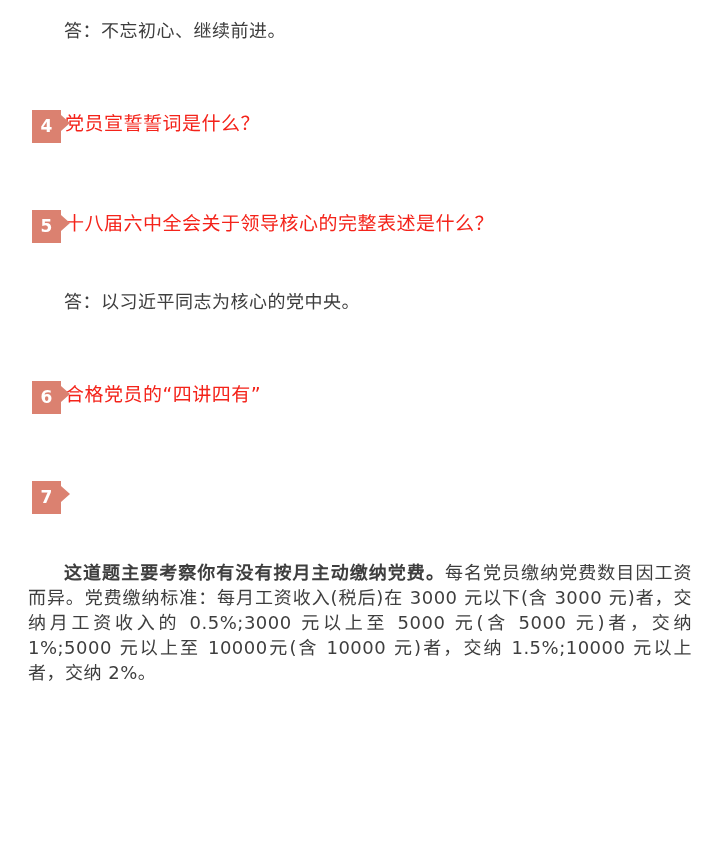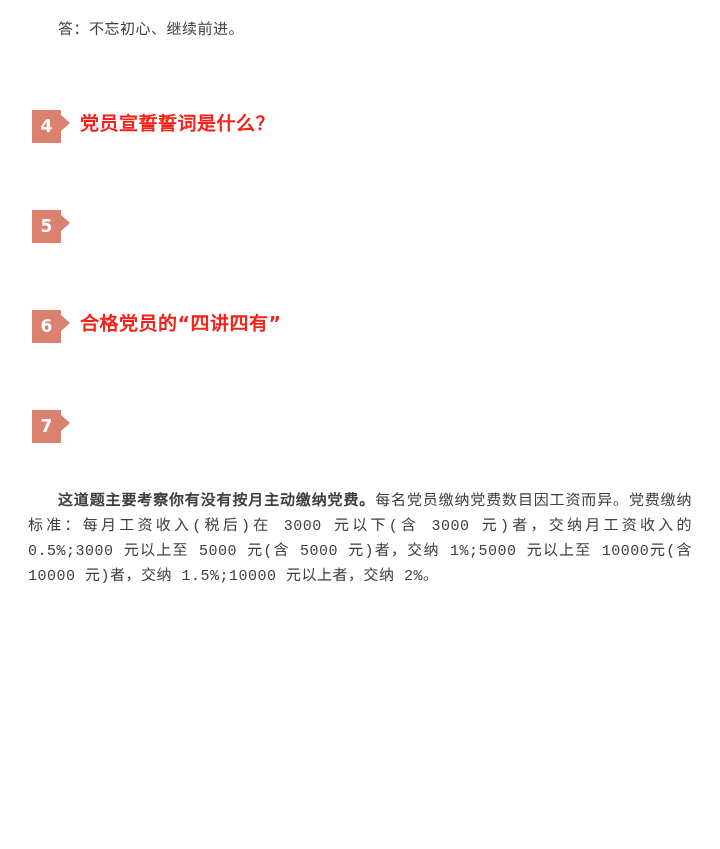--- a/index.html
+++ b/index.html
@@ -18,26 +18,25 @@
     min-height: 849px;
     margin: 0 auto;
     background: var(--page-bg);
     padding-top: 16px;
     padding-bottom: 10px;
     overflow: hidden;
   }
   p.answer {
     margin: 46px 28px 0 28px;
     color: var(--body-text);
-    font-size: 15px;
+    font-size: 18px;
     line-height: 25px;
     text-align: justify;
     text-indent: 2em;
     letter-spacing: 0.5px;
-    font-family: Liberation Mono, monospace;
   }
   p.answer.intro { margin-top: 2px; }
   p.answer strong { font-weight: bold; }
   .q-header {
     display: flex;
     align-items: flex-start;
     margin: 67px 28px 0 32px;
   }
   .q-badge {
     position: relative;
@@ -56,25 +55,25 @@
     position: absolute;
     left: 100%;
     top: 5px;
     width: 0;
     height: 0;
     border-top: 8px solid transparent;
     border-bottom: 8px solid transparent;
     border-left: 9px solid var(--badge-bg);
   }
   .q-title {
-    margin-left: 19px;
+    margin-left: 4px;
     padding-top: 1px;
     color: var(--title-red);
     font-size: 19px;
-    font-weight: bold;
+    font-weight: normal;
     line-height: 24px;
     letter-spacing: 0.5px;
   }
 </style>
 </head>
 <body>
 
 <div class="doc">
 
   <p class="answer intro">答：不忘初心、继续前进。</p>
@@ -82,21 +81,23 @@
   <section>
     <div class="q-header">
       <span class="q-badge">4</span>
       <h2 class="q-title">党员宣誓誓词是什么？</h2>
     </div>
   </section>
 
   <section>
     <div class="q-header">
       <span class="q-badge">5</span>
+      <h2 class="q-title">十八届六中全会关于领导核心的完整表述是什么？</h2>
     </div>
+    <p class="answer">答：以习近平同志为核心的党中央。</p>
   </section>
 
   <section>
     <div class="q-header">
       <span class="q-badge">6</span>
       <h2 class="q-title">合格党员的“四讲四有”</h2>
     </div>
   </section>
 
   <section>

